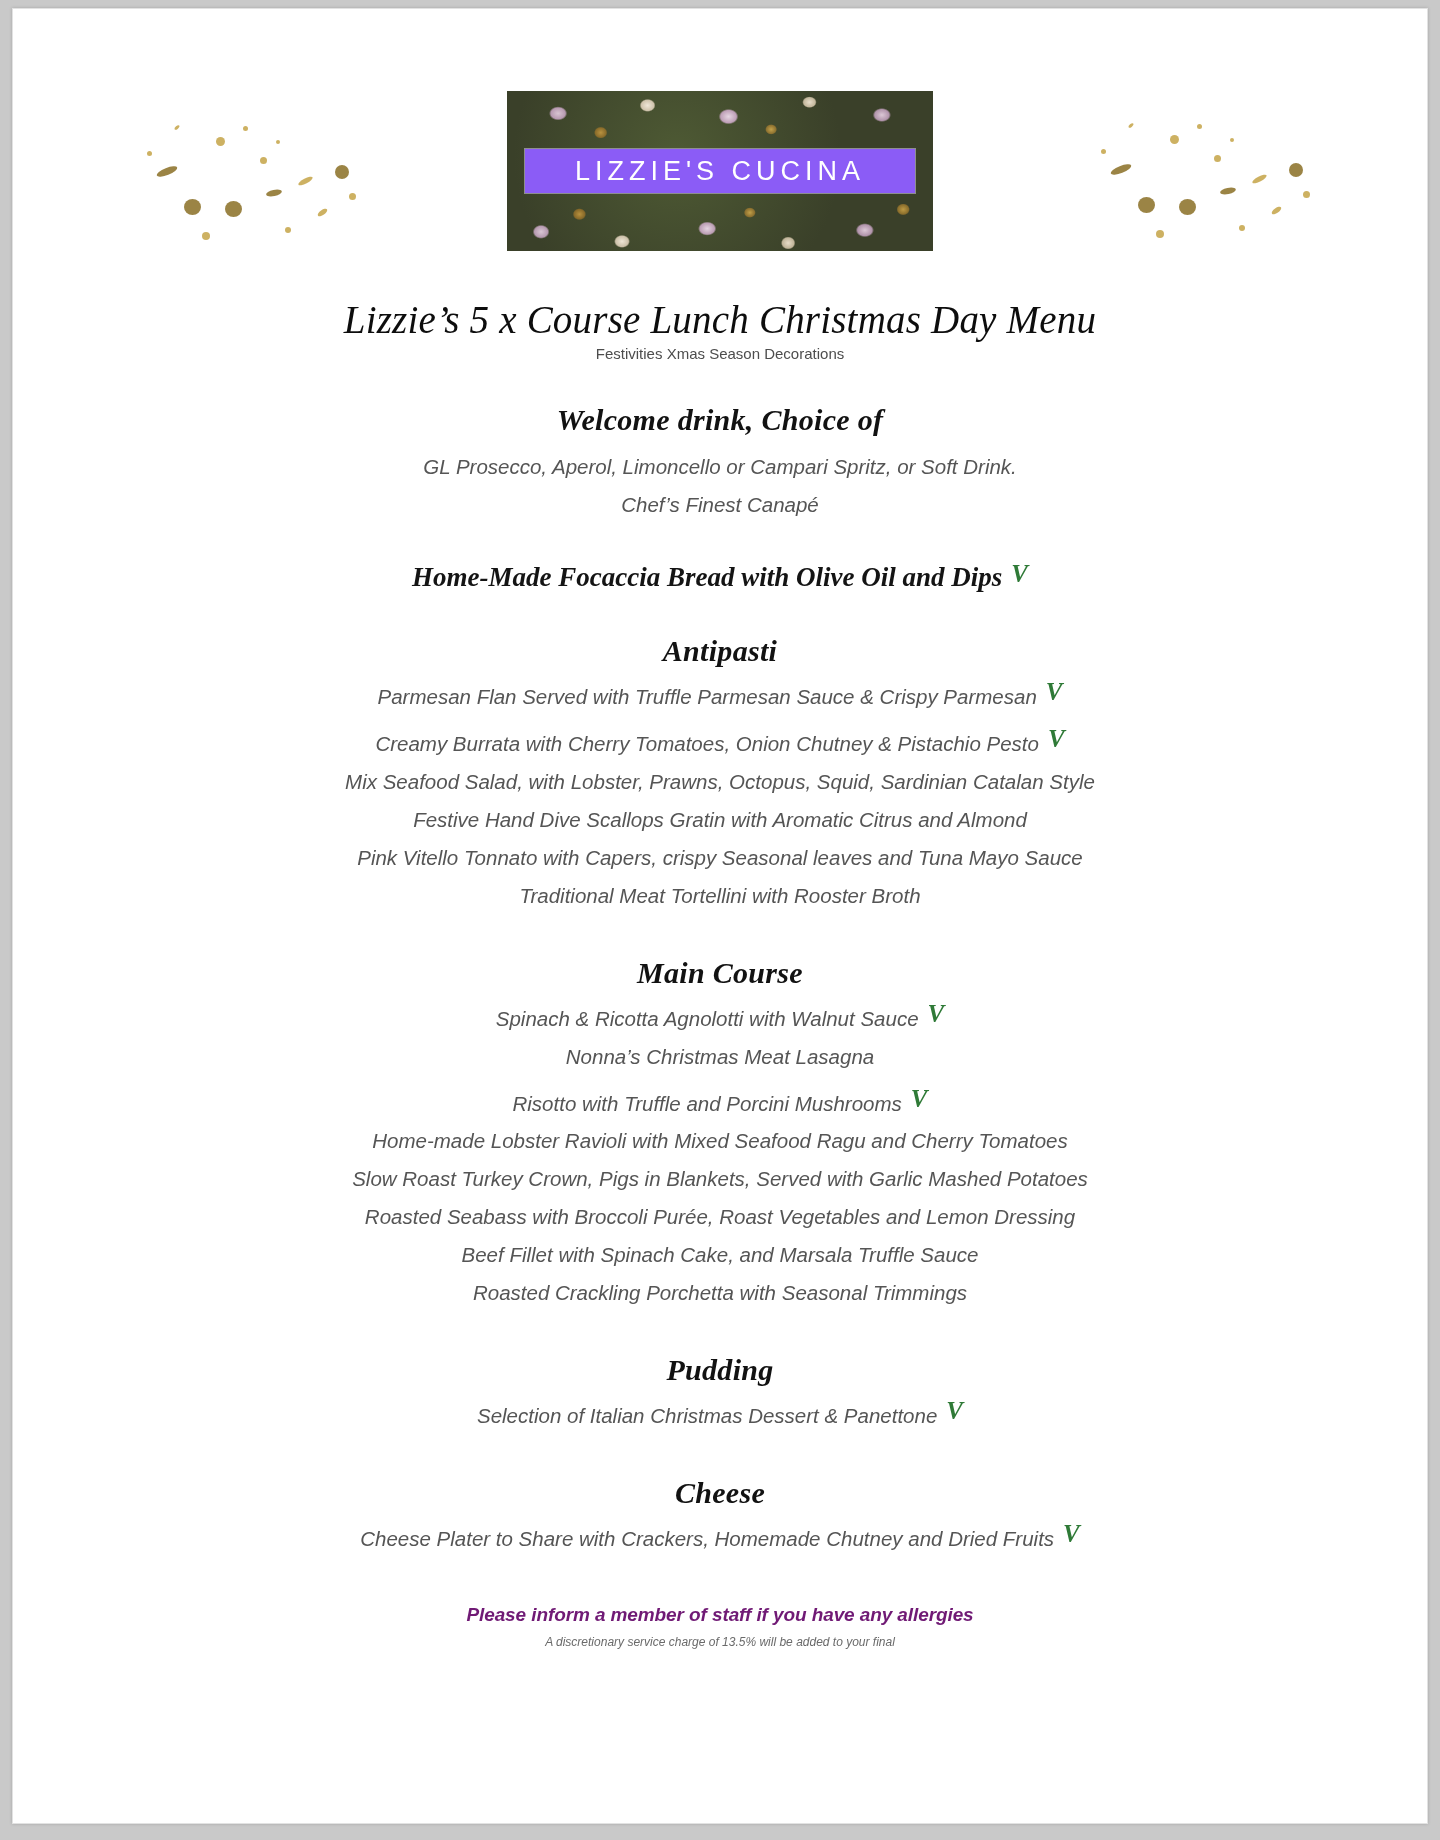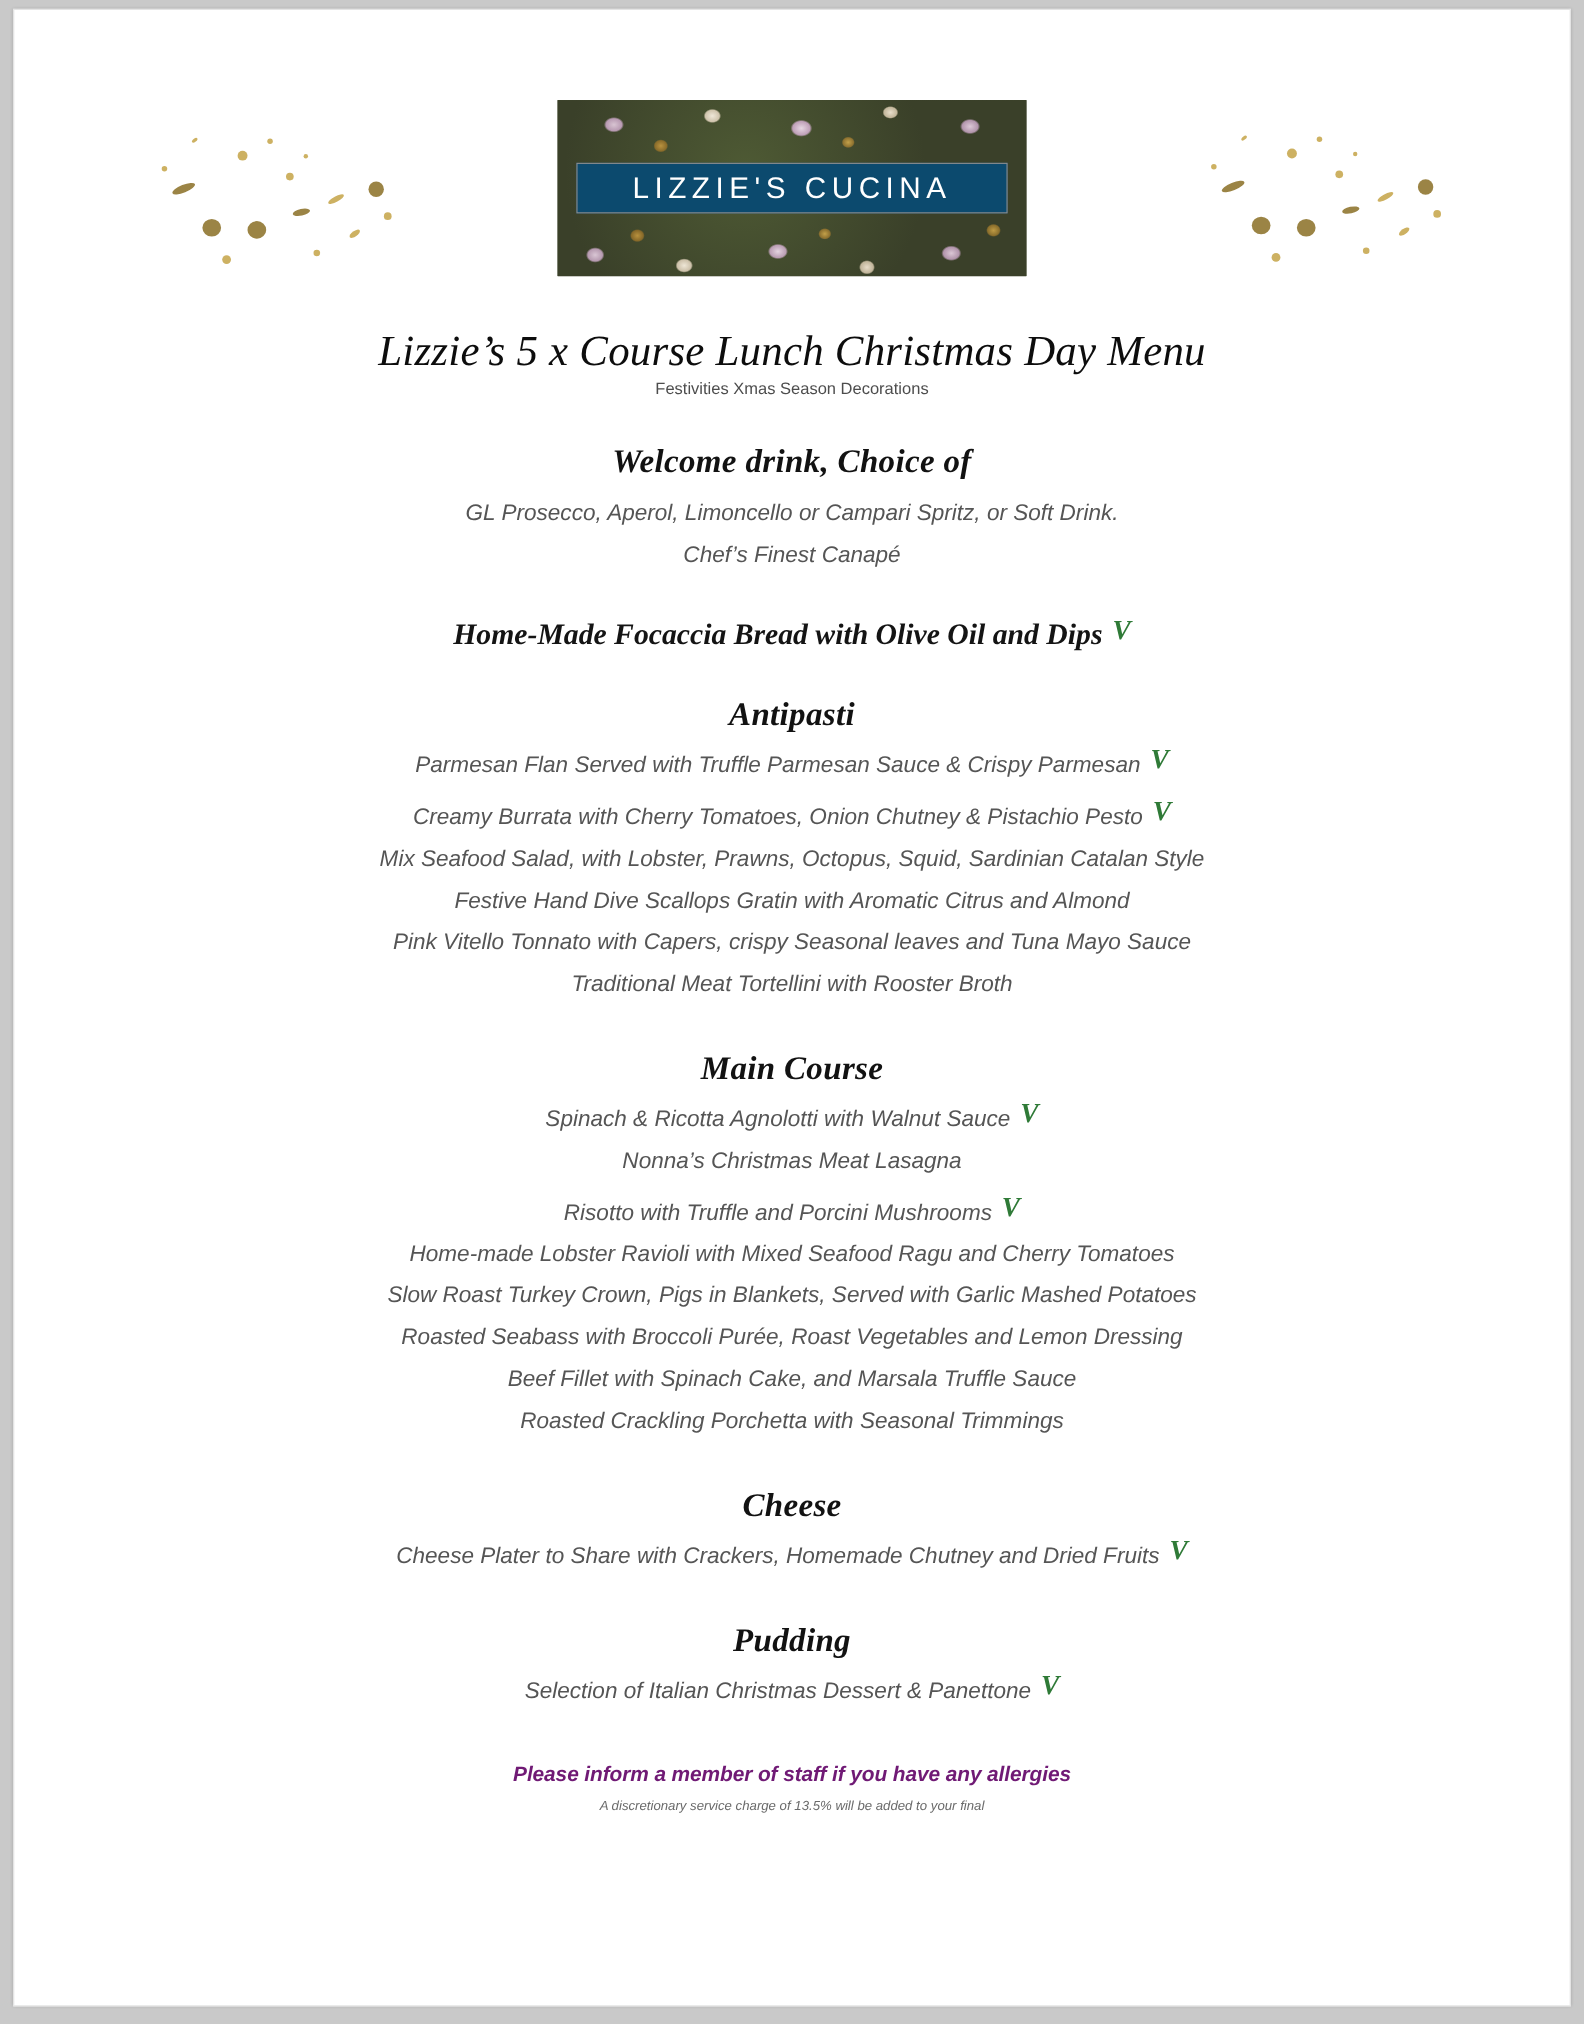--- a/index.html
+++ b/index.html
@@ -65,21 +65,21 @@
     background-repeat: no-repeat;
   }
 
   .logo-band {
     position: absolute;
     left: 4%;
     right: 4%;
     top: 50%;
     transform: translateY(-50%);
     height: 46px;
-    background: #0c4a6e;
+    background: #8b5cf6;
     border: 1.5px solid #8e8e8e;
     display: flex;
     align-items: center;
     justify-content: center;
   }
 
   .logo-text {
     color: #ffffff;
     font-family: "Liberation Sans", sans-serif;
     font-size: 27px;
@@ -281,26 +281,26 @@
           <div class="item"><span>Spinach &amp; Ricotta Agnolotti with Walnut Sauce</span><span class="veg">V</span></div>
           <div class="item"><span>Nonna’s Christmas Meat Lasagna</span></div>
           <div class="item"><span>Risotto with Truffle and Porcini Mushrooms</span><span class="veg">V</span></div>
           <div class="item"><span>Home-made Lobster Ravioli with Mixed Seafood Ragu and Cherry Tomatoes</span></div>
           <div class="item"><span>Slow Roast Turkey Crown, Pigs in Blankets, Served with Garlic Mashed Potatoes</span></div>
           <div class="item"><span>Roasted Seabass  with Broccoli Purée, Roast Vegetables and Lemon Dressing</span></div>
           <div class="item"><span>Beef Fillet with Spinach Cake, and Marsala Truffle Sauce</span></div>
           <div class="item"><span>Roasted Crackling Porchetta with Seasonal Trimmings</span></div>
         </div>
         <div class="section">
+          <div class="section-head">Pudding</div>
+          <div class="item"><span>Selection of Italian Christmas Dessert &amp; Panettone</span><span class="veg">V</span></div>
+        </div>
+        <div class="section">
           <div class="section-head">Cheese</div>
           <div class="item"><span>Cheese Plater to Share with Crackers, Homemade Chutney and Dried Fruits</span><span class="veg">V</span></div>
-        </div>
-        <div class="section">
-          <div class="section-head">Pudding</div>
-          <div class="item"><span>Selection of Italian Christmas Dessert &amp; Panettone</span><span class="veg">V</span></div>
         </div>
       </div>
 
     <div class="footer">
       <div class="footer-allergy">Please inform a member of staff if you have any allergies</div>
       <div class="footer-charge">A discretionary service charge of 13.5% will be added to your final</div>
     </div>
 
   </div>
 </div>

